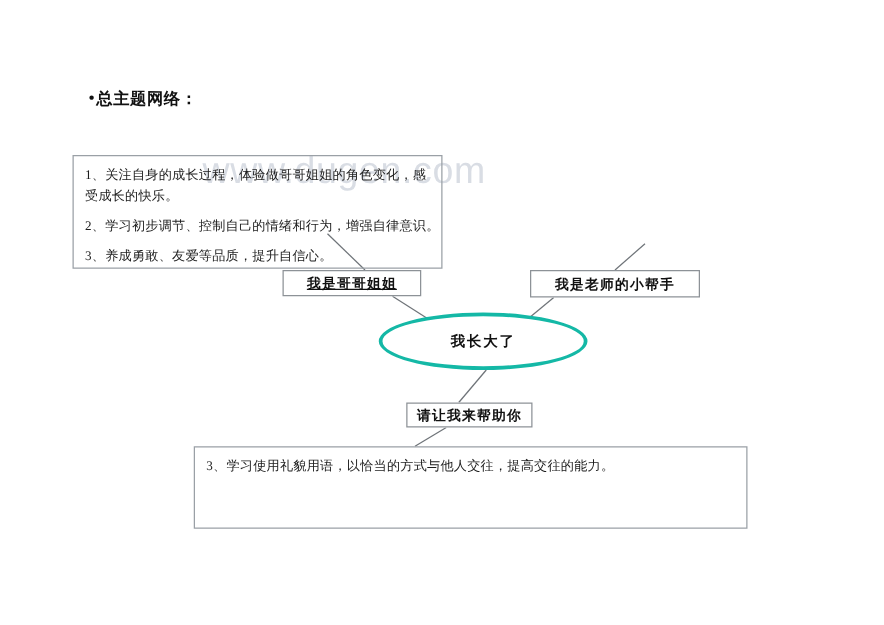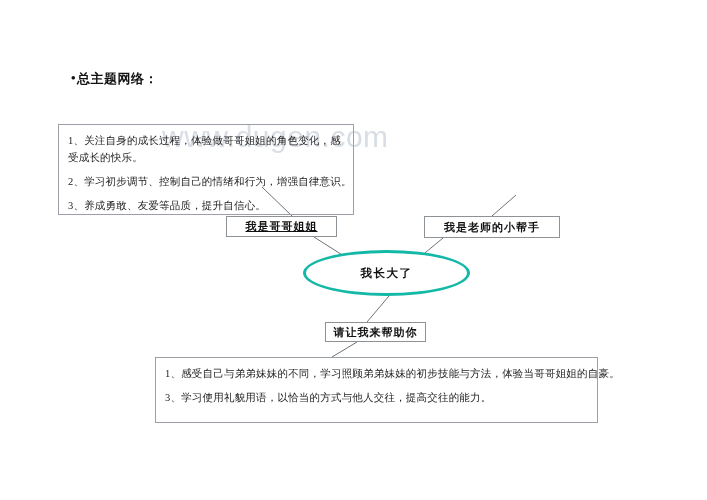--- a/index.html
+++ b/index.html
@@ -166,17 +166,16 @@
   </div>
 
 
   <div class="label-box" id="label-brother">我是哥哥姐姐</div>
   <div class="label-box" id="label-helper">我是老师的小帮手</div>
   <div class="label-box" id="label-helpyou">请让我来帮助你</div>
 
   <div id="center-node">我长大了</div>
 
   <div class="panel" id="panel-bottom">
-    <p>1、感受自己与弟弟妹妹的不同，学习照顾弟弟妹妹的初步技能与方法，体验当哥哥姐姐的自豪。</p>
     <p>3、学习使用礼貌用语，以恰当的方式与他人交往，提高交往的能力。</p>
   </div>
 
 </div>
 
 </body></html>

